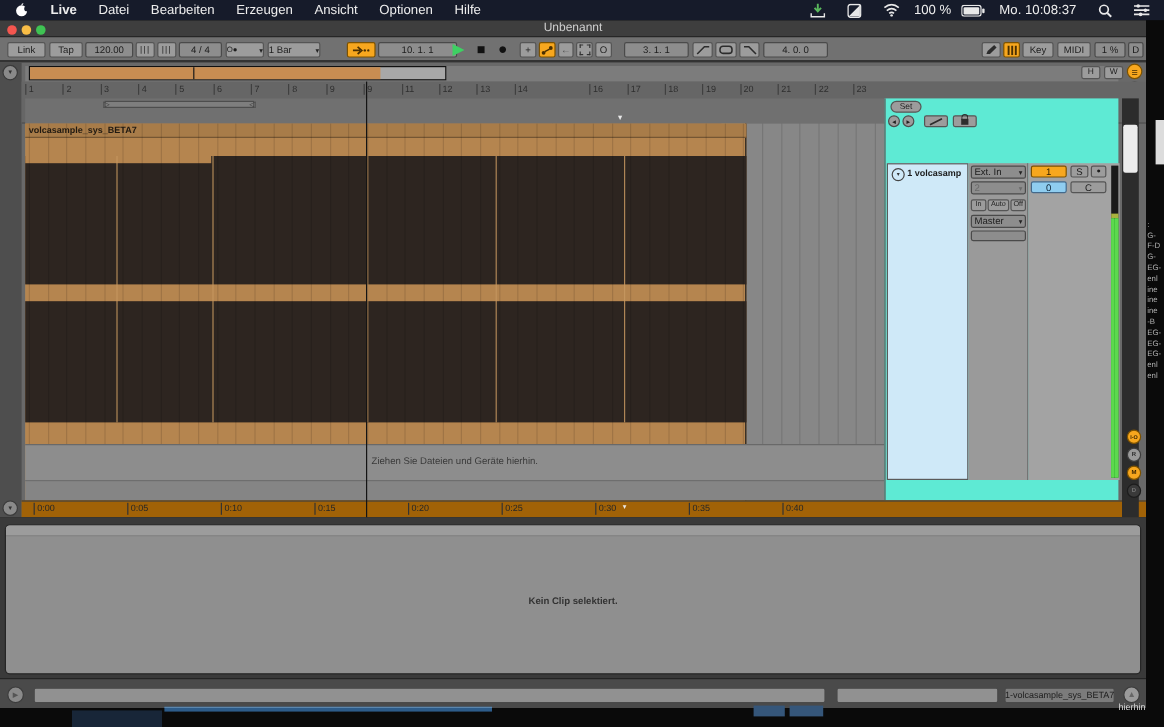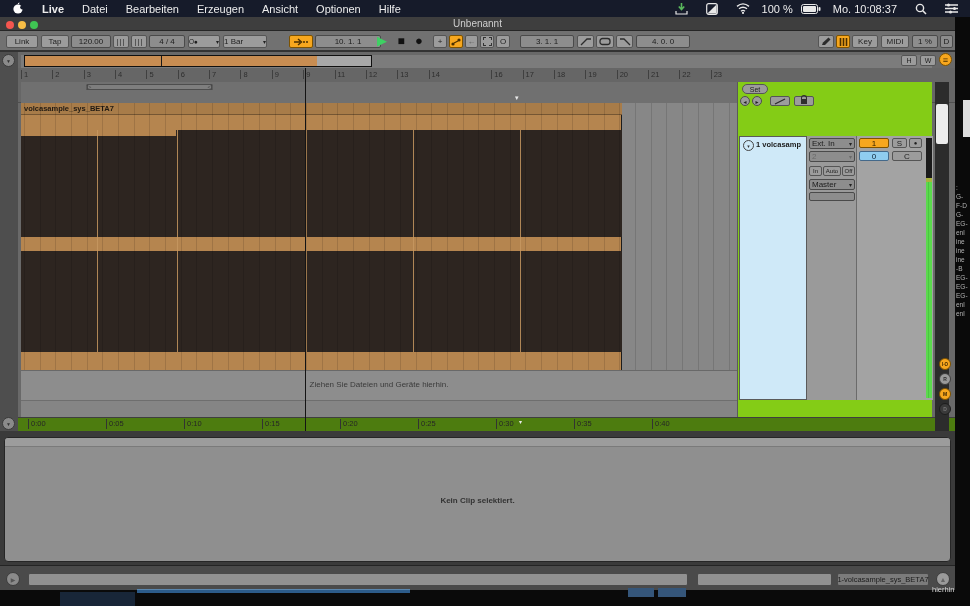--- a/index.html
+++ b/index.html
@@ -291,21 +291,21 @@
       <div class="gridline" style="left: 708.15px;"></div>
     </div>
 
   <div class="abs" style="left:21px;top:318px;width:716px;height:30px;background:#8d8d8d;border-top:1px solid rgba(0,0,0,0.25)">
     <span style="position:absolute;left:0;right:0;top:9px;text-align:center;font-size:8px;color:#3a3a3a">Ziehen Sie Dateien und Geräte hierhin.</span>
   </div>
   <div class="abs" style="left:21px;top:348px;width:716px;height:17px;background:#858585;border-top:1px solid #6e6e6e"></div>
 
   <div class="abs" style="left:305px;top:16px;width:1px;height:363px;background:#141414;z-index:6"></div>
 
-  <div class="abs" style="left:737px;top:30px;width:195px;height:335px;background:#84cc16;border-left:1px solid #5a5a5a">
+  <div class="abs" style="left:737px;top:30px;width:195px;height:335px;background:#5eead4;border-left:1px solid #5a5a5a">
     <div class="abs btn" style="left:4px;top:2px;width:26px;height:10px;border-radius:6px;font-size:7px">Set</div>
     <div class="abs circ flex" style="left:2px;top:14px;width:10px;height:10px;background:#9c9c9c;border:1px solid #4d4d4d;justify-content:center;font-size:6px;color:#222">◂</div>
     <div class="abs circ flex" style="left:14px;top:14px;width:10px;height:10px;background:#9c9c9c;border:1px solid #4d4d4d;justify-content:center;font-size:6px;color:#222">▸</div>
     <div class="abs btn" style="left:32px;top:14px;width:20px;height:10px">
       <svg width="12" height="7" viewBox="0 0 12 7">
           <path d="M1 6 L11 1" stroke="#2c2c2c" stroke-width="1.3"></path>
         </svg>
     </div>
     <div class="abs btn" style="left:56px;top:14px;width:20px;height:10px">
       <span class="lockicon"></span>
@@ -359,21 +359,21 @@
       <span class="ddarrow">▾</span>
     </div>
     <div class="abs btn blue" style="left:121px;top:352px;width:30px;height:11px">0</div>
     <div class="abs btn blue2" style="left:154px;top:352px;width:30px;height:11px">0</div>
     <div class="abs" style="left:188px;top:352px;width:6px;height:12px;background:#1a1a1a">
       <div class="abs" style="left:0;top:1px;width:2px;height:10px;background:#4fe24b"></div>
       <div class="abs" style="left:3px;top:1px;width:2px;height:10px;background:#4fe24b"></div>
     </div>
   </div>
 
-  <div class="abs" style="left:18px;top:365px;width:937px;height:14px;background:#4d7c0f;border-top:1px solid #3f3f3f">
+  <div class="abs" style="left:18px;top:365px;width:937px;height:14px;background:#a16207;border-top:1px solid #3f3f3f">
     <span style="position:absolute;left:501px;top:0;font-size:6px;color:#e9e9e9">▾</span>
   <div class="timelabel" style="left: 10px;">0:00</div>
       <div class="timelabel" style="left: 88px;">0:05</div>
       <div class="timelabel" style="left: 166px;">0:10</div>
       <div class="timelabel" style="left: 244px;">0:15</div>
       <div class="timelabel" style="left: 322px;">0:20</div>
       <div class="timelabel" style="left: 400px;">0:25</div>
       <div class="timelabel" style="left: 478px;">0:30</div>
       <div class="timelabel" style="left: 556px;">0:35</div>
       <div class="timelabel" style="left: 634px;">0:40</div>

